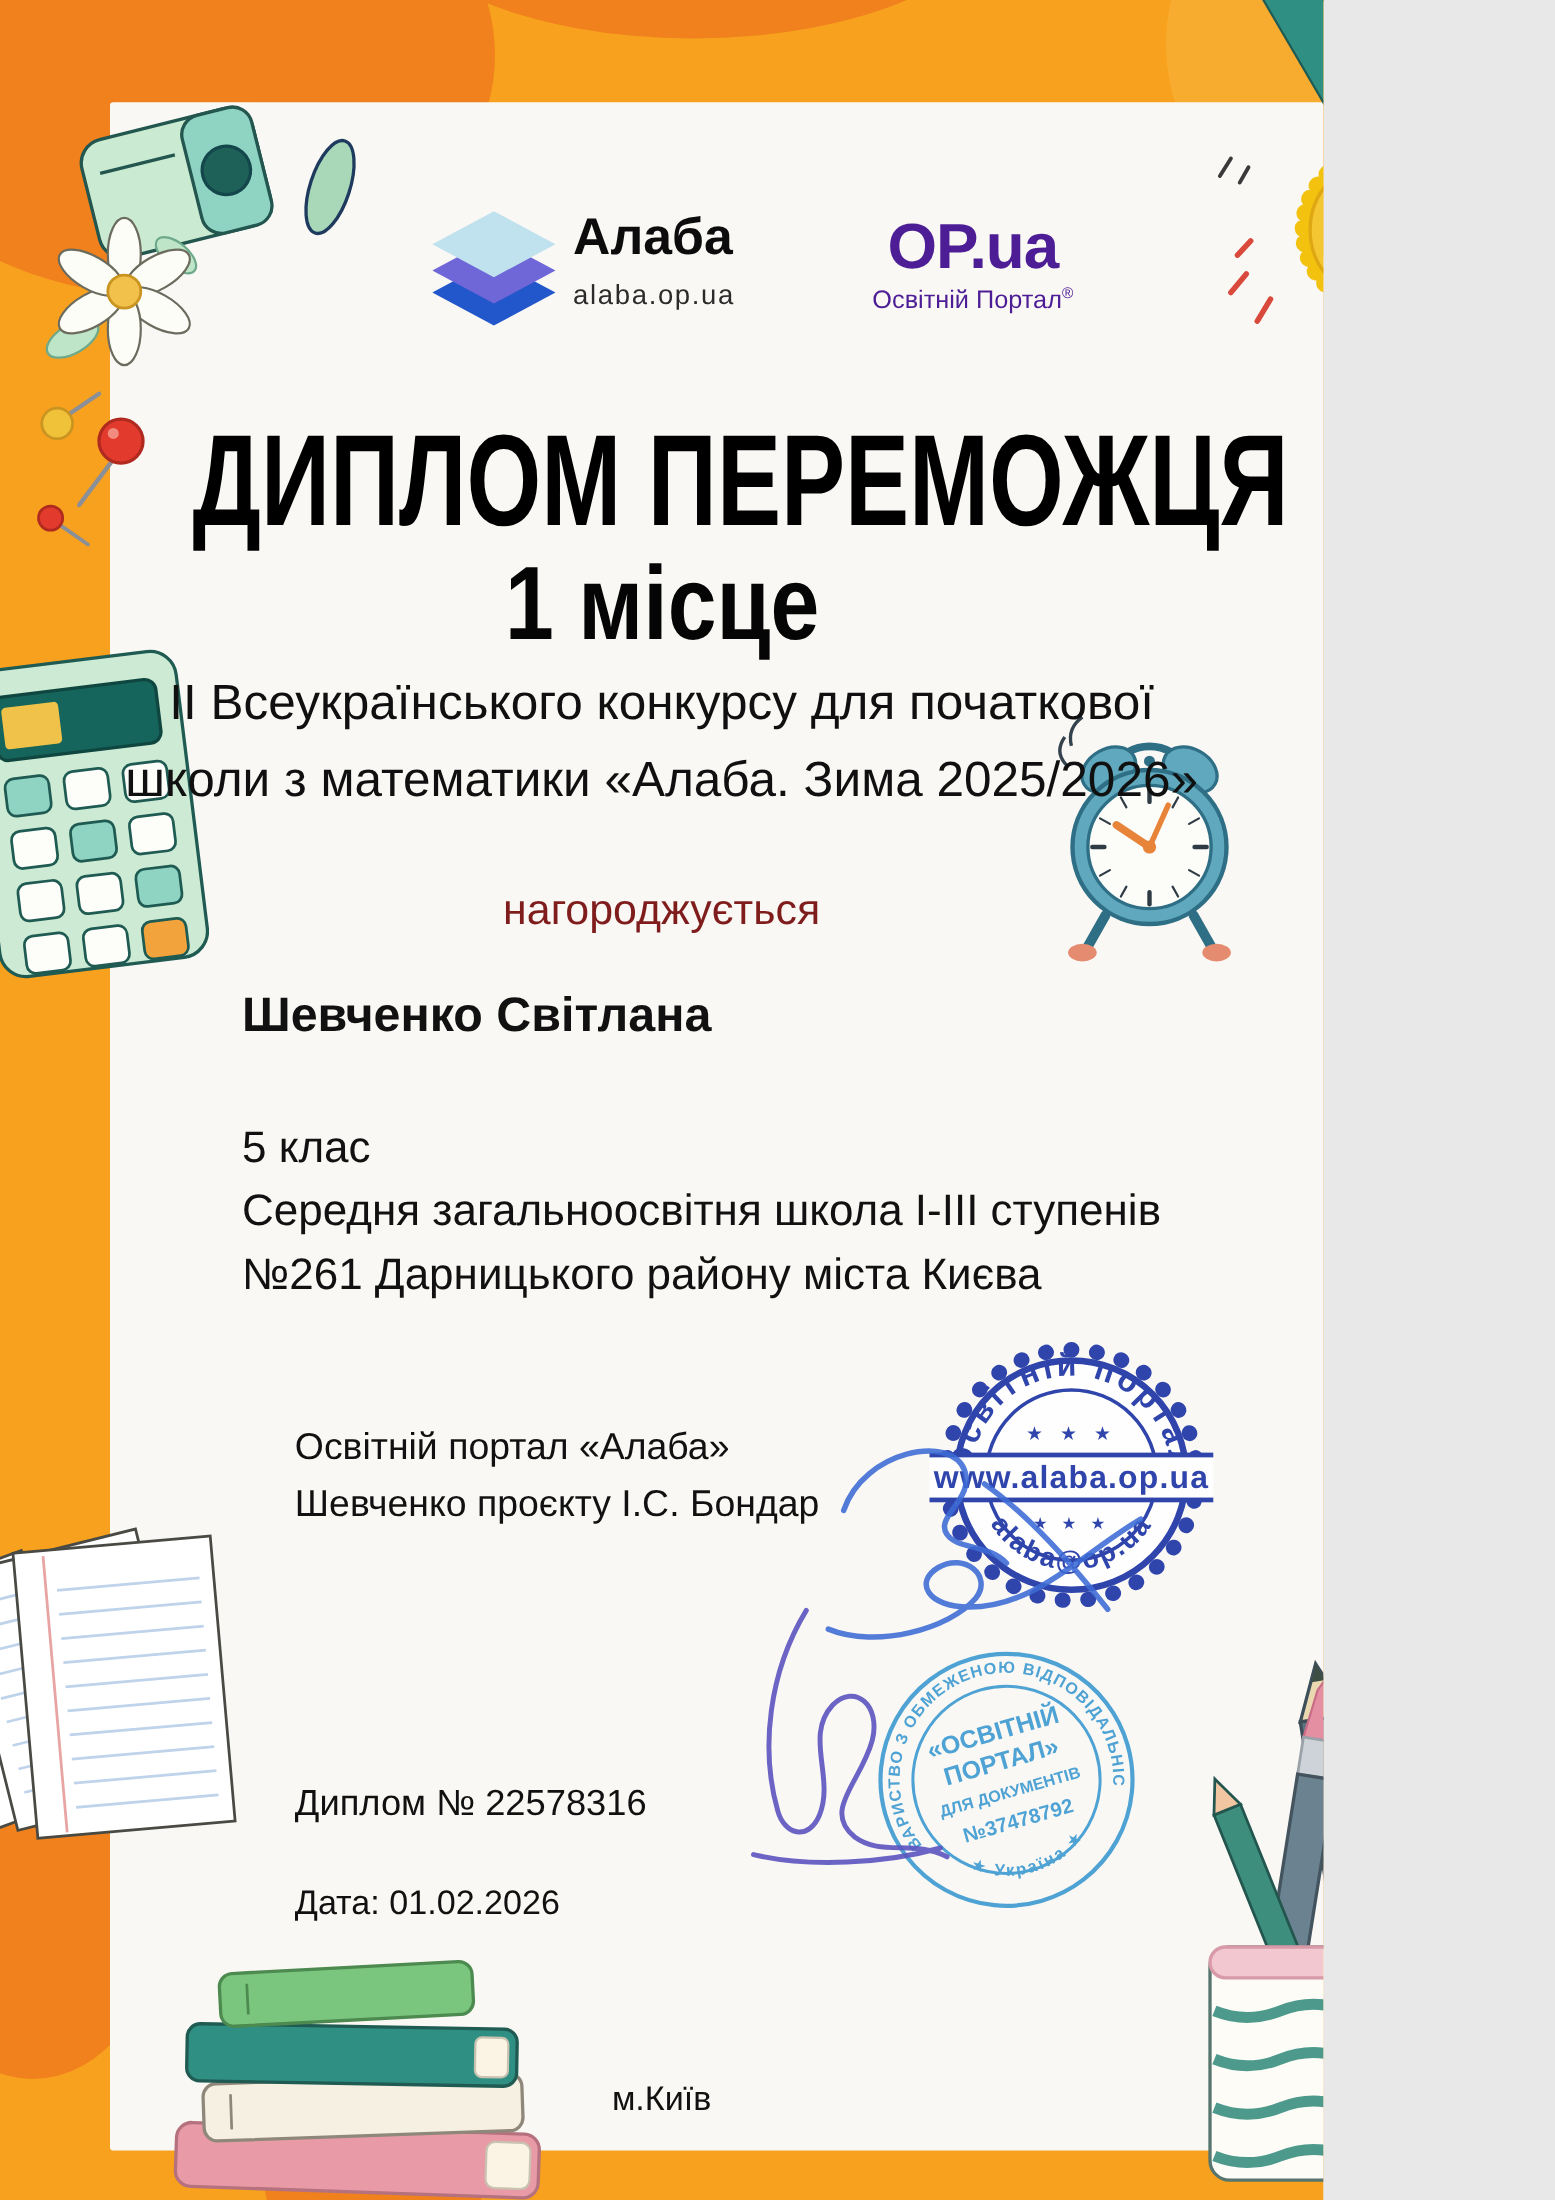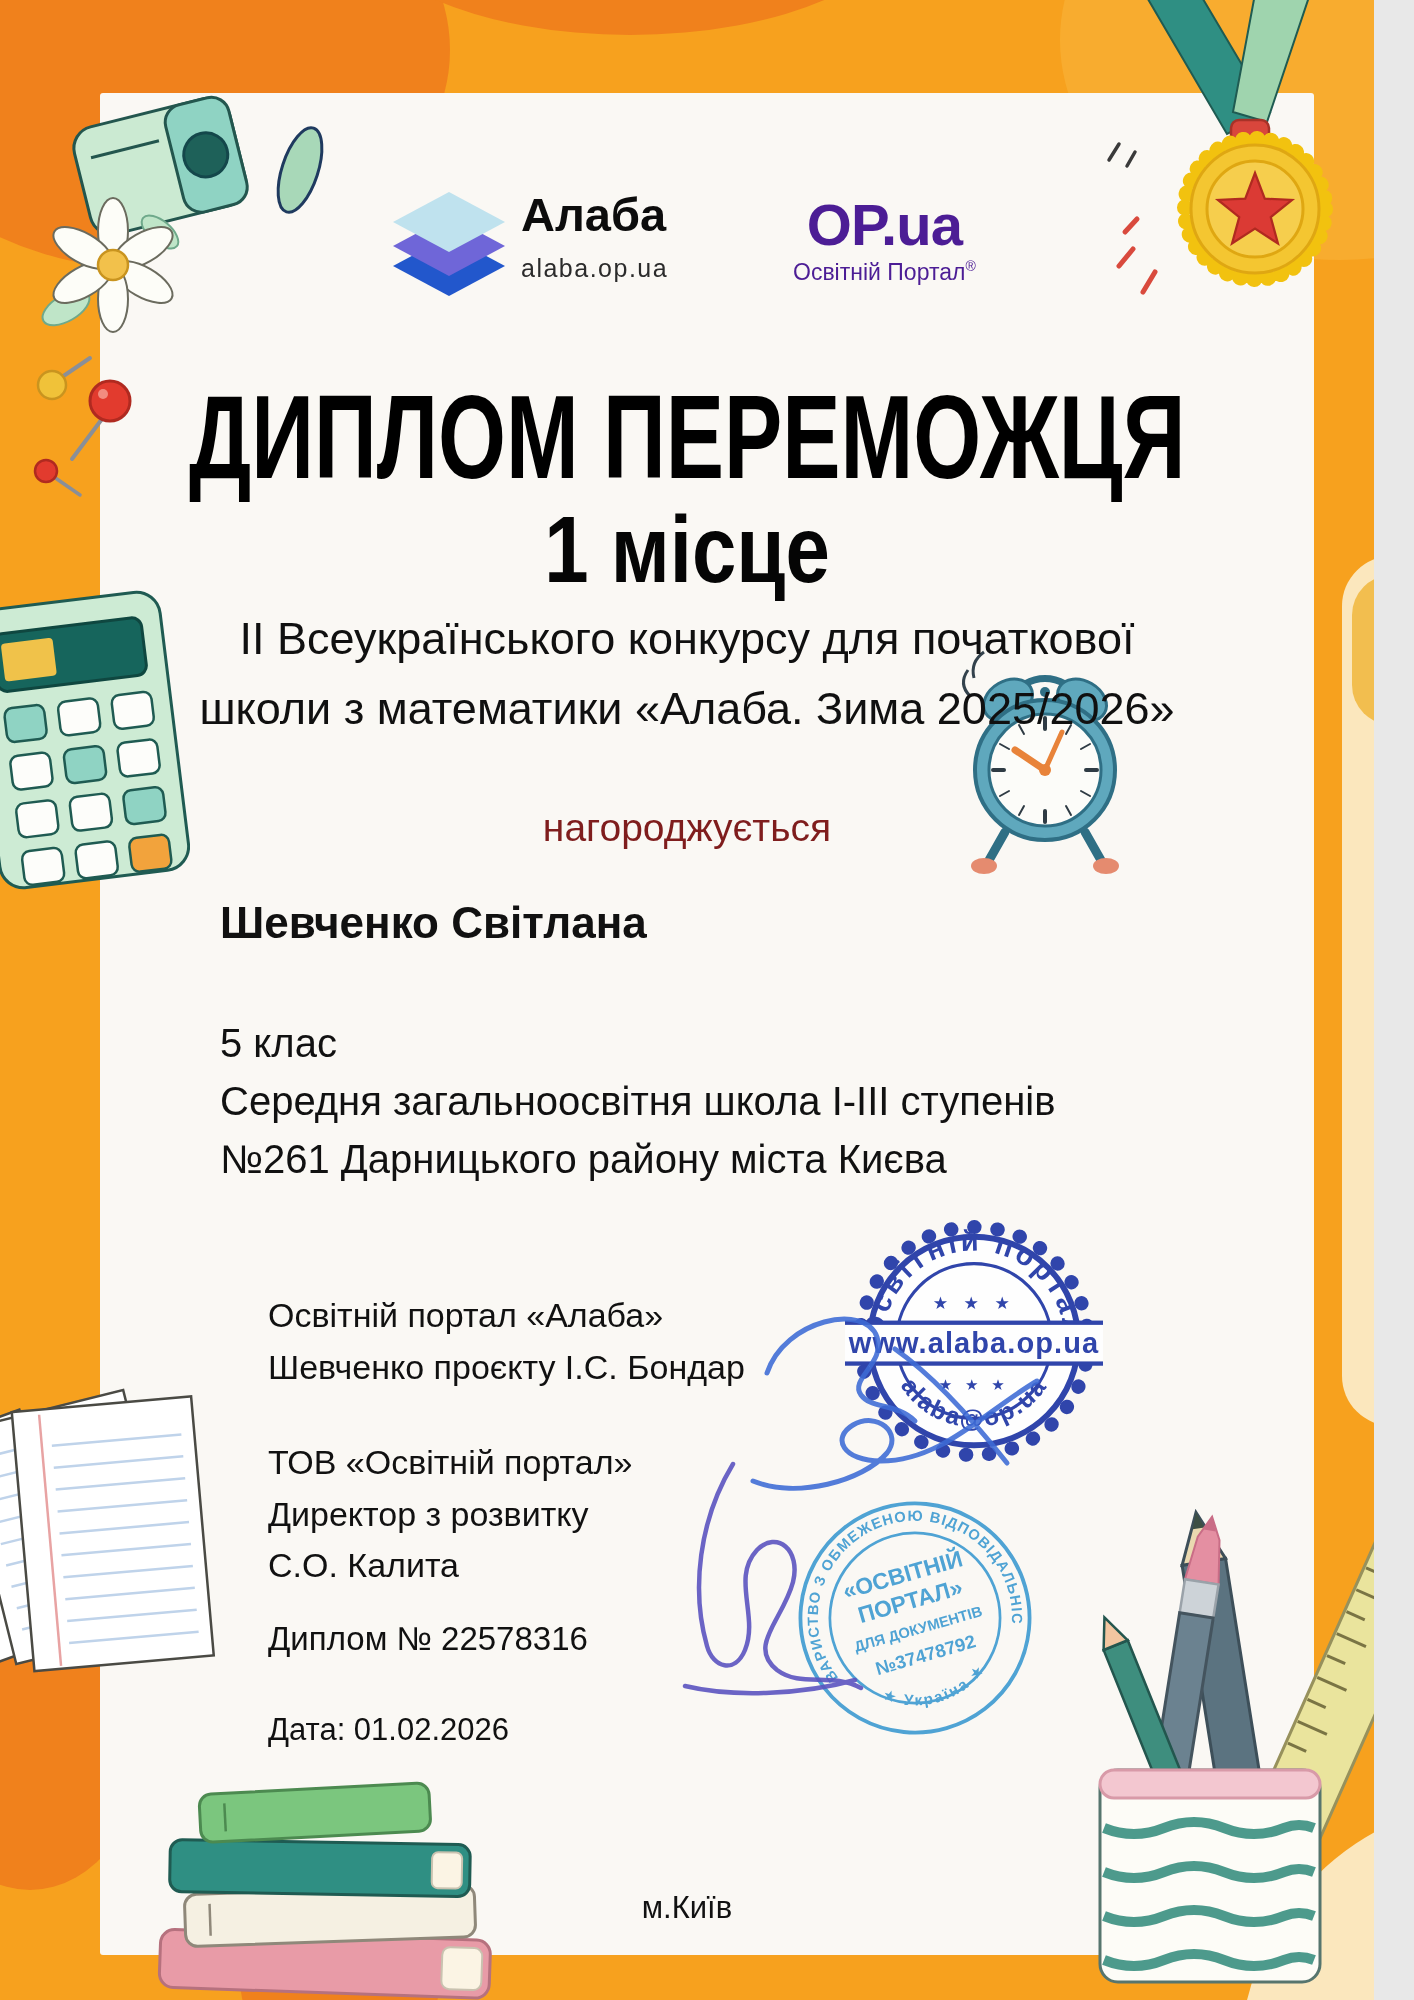--- a/index.html
+++ b/index.html
@@ -1,17 +1,17 @@
 <!DOCTYPE html>
 <html><head>
 <meta charset="utf-8">
 <style>
   html,body{margin:0;padding:0;background:#e8e8e8;}
   .page{
-    position:relative;width:1374px;height:2000px;overflow:hidden;
+    position:relative;width:1203px;height:2000px;overflow:hidden;
     background:#F7A11E;
     font-family:"Liberation Sans","DejaVu Sans",sans-serif;
     color:#111;
   }
   .abs{position:absolute;}
   
   .blob{position:absolute;background:#F0811C;border-radius:50%;}
   .blob-tl{left:-140px;top:-170px;width:590px;height:440px;}
   .blob-top{left:350px;top:-215px;width:560px;height:250px;}
   .blob-tr{left:1060px;top:-180px;width:560px;height:440px;background:#F8AC2F;}
@@ -324,25 +324,20 @@
     <div>5 клас</div>
     <div>Середня загальноосвітня школа І-ІІІ ступенів</div>
     <div>№261 Дарницького району міста Києва</div>
   </div>
 
   <div class="txt sig sig1">
     <div>Освітній портал «Алаба»</div>
     <div>Шевченко проєкту І.С. Бондар</div>
   </div>
 
-  <div class="txt sig sig2">
-    <div>ТОВ «Освітній портал»</div>
-    <div>Директор з розвитку</div>
-    <div>С.О. Калита</div>
-  </div>
 
   <div class="txt dnum">Диплом № 22578316</div>
   <div class="txt ddate">Дата: 01.02.2026</div>
   <div class="txt ctr city">м.Київ</div>
 
   <svg class="abs stamp1" width="258" height="258" viewBox="0 0 240 240">
     <defs>
       <path id="s1t" d="M 36,120 a 84,84 0 1 1 168,0"></path>
       <path id="s1b" d="M 40,120 a 80,80 0 0 0 160,0"></path>
     </defs>

